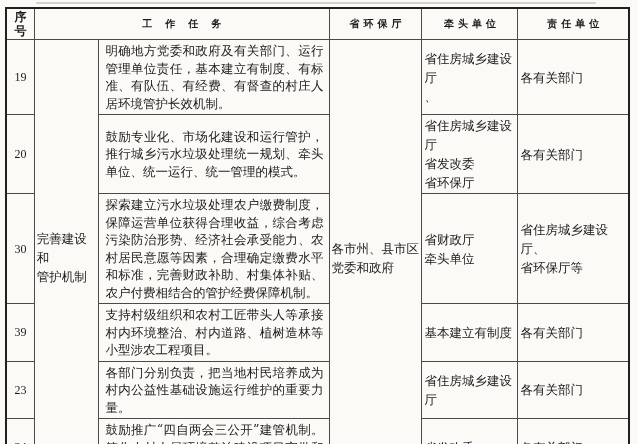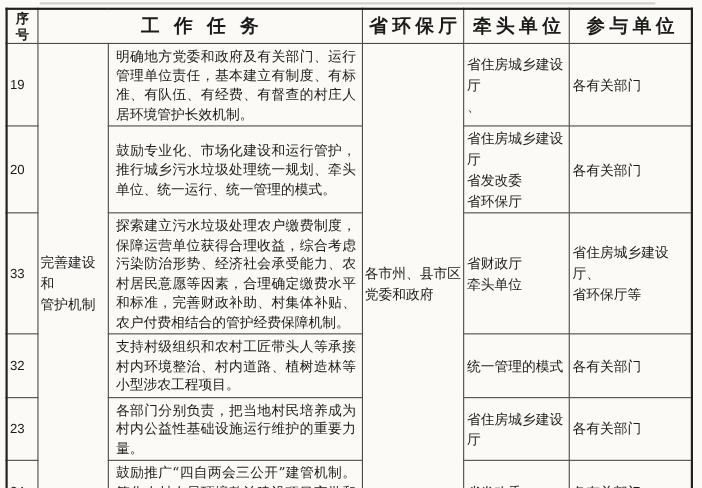--- a/index.html
+++ b/index.html
@@ -33,40 +33,40 @@
   th,td{
     border:1px solid #4c4a47;
     padding:1px 2px;
     vertical-align:middle;
     font-size:12px;
     line-height:18px;
     overflow:hidden;
   }
   thead th{
     font-weight:700;
-    font-size:17px;
+    font-size:10px;
     text-align:center;
     padding:2px 0;
     letter-spacing:4px;
     text-indent:4px; 
     white-space:pre-line;
   }
   th.h-no{letter-spacing:0;text-indent:0;line-height:14px;font-size:12px;padding:1px 2px;}
   th.h-task{letter-spacing:13px;text-indent:13px;}
   tr.hrow{height:31px;margin-top:48px;}
   tr.r19{height:60px;}
   tr.r20{height:70px;}
   tr.r21{height:109px;}
   tr.r22{height:50px;}
   tr.r23{height:51px;}
   tr.r24{height:58px;}
   td.no{
-    text-align:left;
+    text-align:center;
     font-size:12px;
-    font-family:Liberation Sans, sans-serif;
+    font-family:Liberation Serif, serif;
   }
   td.cat,td.resp,td.lead,td.part{
     white-space:pre-line;
     line-height:19px;
     font-size:12.5px;
   }
   td.task{
     text-align:justify;
     padding:2px 5px 2px 6px;
     font-size:12.5px;
@@ -86,21 +86,21 @@
     <col class="c-resp">
       <col class="c-lead">
       <col class="c-part">
   </colgroup>
   <thead>
     <tr class="hrow">
       <th class="h-no">序号</th>
       <th class="h-task" colspan="2">工作任务</th>
       <th class="h-resp">省环保厅</th>
       <th class="h-lead">牵头单位</th>
-      <th class="h-part">参与单位</th>
+      <th class="h-part">责任单位</th>
     </tr>
   </thead>
   <tbody>
     <tr class="r19">
       <td class="no">19</td>
       <td class="cat" rowspan="6">完善建设和
 管护机制</td>
       <td class="task">明确地方党委和政府及有关部门、运行管理单位责任，基本建立有制度、有标准、有队伍、有经费、有督查的村庄人居环境管护长效机制。</td>
       <td class="resp" rowspan="6">各市州、县市区
 党委和政府</td>
@@ -110,31 +110,31 @@
     </tr>
     <tr class="r20">
       <td class="no">20</td>
       <td class="task">鼓励专业化、市场化建设和运行管护，推行城乡污水垃圾处理统一规划、牵头单位、统一运行、统一管理的模式。</td>
       <td class="lead">省住房城乡建设厅
 省发改委
 省环保厅</td>
       <td class="part">各有关部门</td>
     </tr>
     <tr class="r21">
-      <td class="no">33</td>
+      <td class="no">30</td>
       <td class="task">探索建立污水垃圾处理农户缴费制度，保障运营单位获得合理收益，综合考虑污染防治形势、经济社会承受能力、农村居民意愿等因素，合理确定缴费水平和标准，完善财政补助、村集体补贴、农户付费相结合的管护经费保障机制。</td>
       <td class="lead">省财政厅
 牵头单位</td>
       <td class="part">省住房城乡建设厅、
 省环保厅等</td>
     </tr>
     <tr class="r22">
-      <td class="no">32</td>
+      <td class="no">39</td>
       <td class="task">支持村级组织和农村工匠带头人等承接村内环境整治、村内道路、植树造林等小型涉农工程项目。</td>
-      <td class="lead">统一管理的模式</td>
+      <td class="lead">基本建立有制度</td>
       <td class="part">各有关部门</td>
     </tr>
     <tr class="r23">
       <td class="no">23</td>
       <td class="task">各部门分别负责，把当地村民培养成为村内公益性基础设施运行维护的重要力量。</td>
       <td class="lead">省住房城乡建设厅</td>
       <td class="part">各有关部门</td>
     </tr>
     <tr class="r24">
       <td class="no">24</td>

